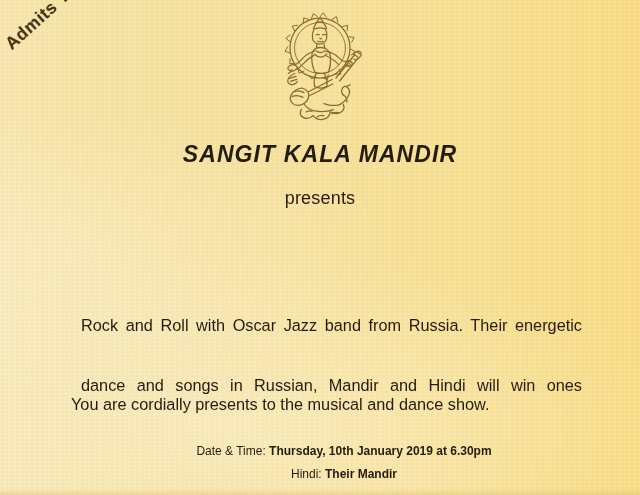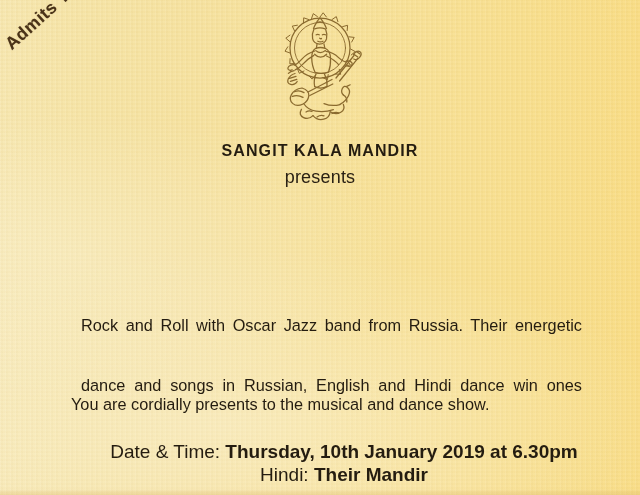--- a/index.html
+++ b/index.html
@@ -94,28 +94,29 @@
 
   
   #org-block {
     position: absolute;
     left: 0;
     right: 0;
     top: 142px;
     text-align: center;
   }
   #org-name {
-    font-size: 16px;
+    font-size: 23px;
     font-weight: bold;
     letter-spacing: 1.1px;
     color: #241c10;
     line-height: 1.1;
+    font-style: italic;
   }
   #presents {
-    margin-top: 7px;
+    margin-top: 21px;
     font-size: 18px;
     font-weight: normal;
     letter-spacing: 0.2px;
     color: #2a2114;
   }
 
   
   #title-wrap {
     position: absolute;
     left: 0;
@@ -169,21 +170,21 @@
   }
 
   
   #details {
     position: absolute;
     left: 0;
     right: 0;
     top: 440px;
     text-align: center;
     color: #241c10;
-    font-size: 19px;
+    font-size: 12px;
     line-height: 23px;
     padding-left: 48px;
   }
   #details .lbl { font-weight: normal; }
   #details .val { font-weight: bold; }
 
   
   #bottom-edge {
     position: absolute;
     left: 0; right: 0; bottom: 0;
@@ -285,21 +286,21 @@
   </div>
 
   <div id="org-block">
     <div id="org-name">SANGIT KALA MANDIR</div>
     <div id="presents">presents</div>
   </div>
 
 
   <div id="body-copy">
     <p class="para-justified">Rock and Roll with Oscar Jazz band from Russia.  Their energetic</p>
-    <p class="para-justified">dance and songs in Russian, English and Hindi dance win ones</p>
+    <p class="para-justified">dance and songs in Russian, Mandir and Hindi will win ones</p>
   </div>
 
   <div id="invite-line">You are cordially presents to the musical and dance show.</div>
 
   <div id="details">
     <div>
       <span class="lbl">Date &amp; Time: </span><span class="val">Thursday, 10th January 2019 at 6.30pm</span>
     </div>
     <div>
       <span class="lbl">Hindi: </span><span class="val">Their Mandir</span>

